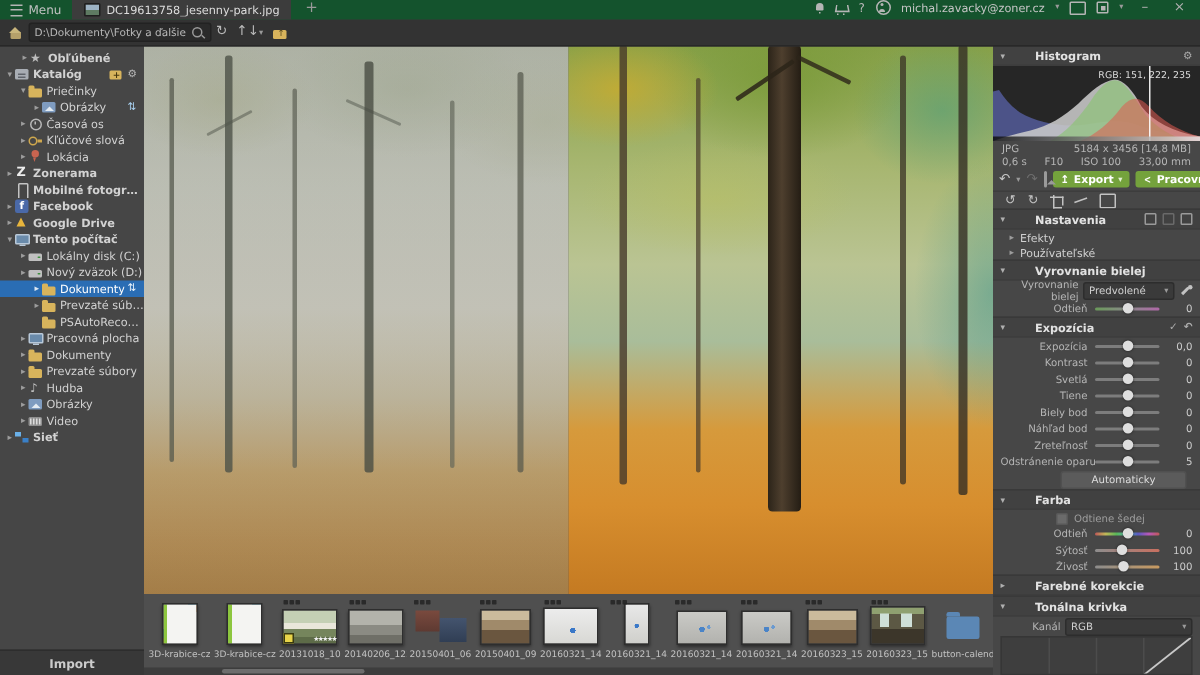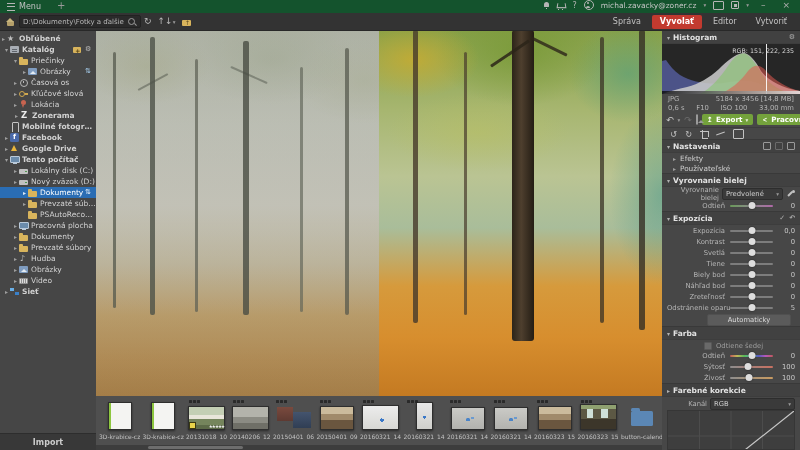--- a/index.html
+++ b/index.html
@@ -145,21 +145,21 @@
   .k-product{width:37px;height:25px;background:radial-gradient(circle 3px at 54% 62%,#3a78c8 60%,transparent 62%),linear-gradient(180deg,#ececec,#d8d8d4)}
   .k-product-tall{width:17px;height:28px;background:radial-gradient(circle 2.5px at 50% 55%,#3a78c8 60%,transparent 62%),linear-gradient(180deg,#e8e8e8,#cfcfcb)}
   .k-product-gray{width:34px;height:23px;background:radial-gradient(circle 3px at 50% 55%,#4a84c8 60%,transparent 62%),radial-gradient(circle 2px at 64% 48%,#6a9ad0 60%,transparent 62%),linear-gradient(180deg,#cacac6,#b2b2ae)}
   .k-room{width:37px;height:26px;background:linear-gradient(90deg,transparent 0 6px,#cfe0d8 6px 12px,transparent 12px 20px,#cfe0d8 20px 27px,transparent 27px) 0 4px/37px 9px no-repeat,linear-gradient(180deg,#8fa070 0 18%,#5c5844 18% 60%,#3c362a 60%)}
   .k-folder{width:22px;height:15px;border:none!important;box-shadow:none!important;background:#5b87b5;border-radius:1.5px;position:relative;margin-bottom:4px}
   .k-folder::before{content:"";position:absolute;top:-3px;left:0;width:9px;height:3px;background:#5b87b5;border-radius:1.5px 1.5px 0 0}
   .fscroll{position:absolute;left:0;right:0;bottom:0;height:5px;background:#3d3d3d}
   .fscroll .sthumb2{position:absolute;left:52px;width:95px;top:1px;bottom:1px;background:#6d6d6d;border-radius:2px}
   
   .rpanel{position:absolute;left:662px;top:30px;width:138px;bottom:0;background:#474747;display:flex;flex-direction:column;overflow:hidden;z-index:20}
-  .sechdr{height:12px;flex:none;display:flex;align-items:center;background:#414141;border-top:1px solid #393939;border-bottom:1px solid #3d3d3d;padding:0 5px;gap:3px;color:#e2e2e2;font-weight:bold;font-size:7.5px}
+  .sechdr{height:12px;flex:none;display:flex;align-items:center;background:#414141;border-top:1px solid #393939;border-bottom:1px solid #3d3d3d;padding:0 5px;gap:20px;color:#e2e2e2;font-weight:bold;font-size:7.5px}
   .sechdr .harw{color:#b0b0b0;font-size:6px}
   .hdr-icons{margin-left:auto;display:flex;gap:4px;color:#ababab;font-size:7px;align-items:center}
   .sq{width:6px;height:6px;border:1px solid #9a9a9a;border-radius:1px}
   .sq.dim{border-color:#6a6a6a}
   .histbox{height:50px;flex:none;position:relative;background:#262626}
   .histbox svg{display:block}
   .exifrow{height:9px;flex:none;display:flex;align-items:center;padding:0 6px;color:#b5b5b5;font-size:6.8px;justify-content:space-between}
   .actrow{height:15px;flex:none;display:flex;align-items:center;gap:4px;padding:0 4px;border-bottom:1px solid #3d3d3d}
   .uglyph{color:#c8c8c8;font-size:9px;line-height:10px}
   .uglyph.dim{color:#6e6e6e}
@@ -203,20 +203,24 @@
 </head>
 <body>
 
 <div class="app">
 
   <div class="titlebar">
     <div class="menu-btn">
       <span class="burger"></span>
       <span>Menu</span>
     </div>
+    <div class="tab">
+      <span class="pic-ico"></span>
+      <span class="tablbl">DC19613758_jesenny-park.jpg</span>
+    </div>
     <div class="plus">+</div>
     <div class="tb-right">
       <span class="bell"></span>
       <span class="cart"></span>
       <span class="help">?</span>
       <span class="acct"></span>
       <span class="email">michal.zavacky@zoner.cz</span>
       <span class="caret">▾</span>
       <span class="scr"></span>
       <span class="fsc"></span>
@@ -230,31 +234,25 @@
     <span class="home"></span>
     <div class="pathbox">
       <span class="pathtext">D:\Dokumenty\Fotky a ďalšie obrázky</span>
       <span class="mag"></span>
     </div>
     <span class="tbico">↻</span>
     <span class="tbico">↑↓<span class="caret">▾</span></span>
     <span class="upfold"></span>
 
 
-    <div class="modes">
-        <div class="mode">Správa</div>
-        <div class="mode active">Vyvolať</div>
-        <div class="mode">Editor</div>
-        <div class="mode">Vytvoriť</div>
-      </div>
   </div>
 
   <div class="sidebar">
     <div class="tree">
-        <div class="trow top" style="padding-left: 0;">
+        <div class="trow top" style="padding-left: 13px;">
           <span class="arw">▸</span>
           <span class="ico ico-star"></span>
           <span class="tlbl">Obľúbené</span>
         </div>
         <div class="trow top" style="padding-left: 3px;">
           <span class="arw">▾</span>
           <span class="ico ico-catalog"></span>
           <span class="tlbl">Katalóg</span>
           <span class="trail">
             <span class="tico tico-folder-plus"></span>
@@ -282,21 +280,21 @@
         <div class="trow" style="padding-left: 12px;">
           <span class="arw">▸</span>
           <span class="ico ico-key"></span>
           <span class="tlbl">Kľúčové slová</span>
         </div>
         <div class="trow" style="padding-left: 12px;">
           <span class="arw">▸</span>
           <span class="ico ico-pin"></span>
           <span class="tlbl">Lokácia</span>
         </div>
-        <div class="trow top" style="padding-left: 13px;">
+        <div class="trow top" style="padding-left: 3px;">
           <span class="arw">▸</span>
           <span class="ico ico-zonerama"></span>
           <span class="tlbl">Zonerama</span>
         </div>
         <div class="trow top" style="padding-left: 3px;">
           <span class="arw"></span>
           <span class="ico ico-phone"></span>
           <span class="tlbl">Mobilné fotografie</span>
         </div>
         <div class="trow top" style="padding-left: 3px;">
@@ -744,20 +742,24 @@
           </span>
           <span class="sval">100</span>
         </div>
       </div>
 
     <div class="sechdr">
       <span class="harw">▸</span>
       <span>Farebné korekcie</span>
     </div>
 
+    <div class="sechdr">
+      <span class="harw">▾</span>
+      <span>Tonálna krivka</span>
+    </div>
     <div class="selrow">
       <span class="sl" style="width:40px">Kanál</span>
       <div class="select">
         <span>RGB</span>
         <span class="caret">▾</span>
       </div>
     </div>
     <div class="curvebox">
       <svg width="126" height="100" viewBox="0 0 126 100">
         <rect width="126" height="100" fill="#3e3e3e"></rect>

